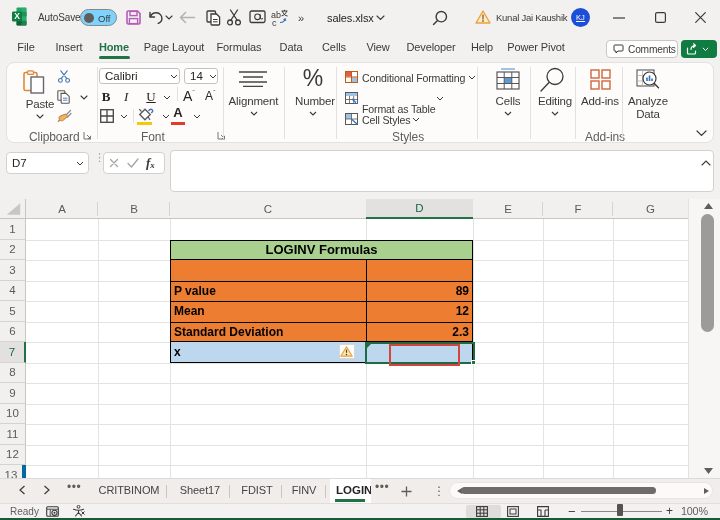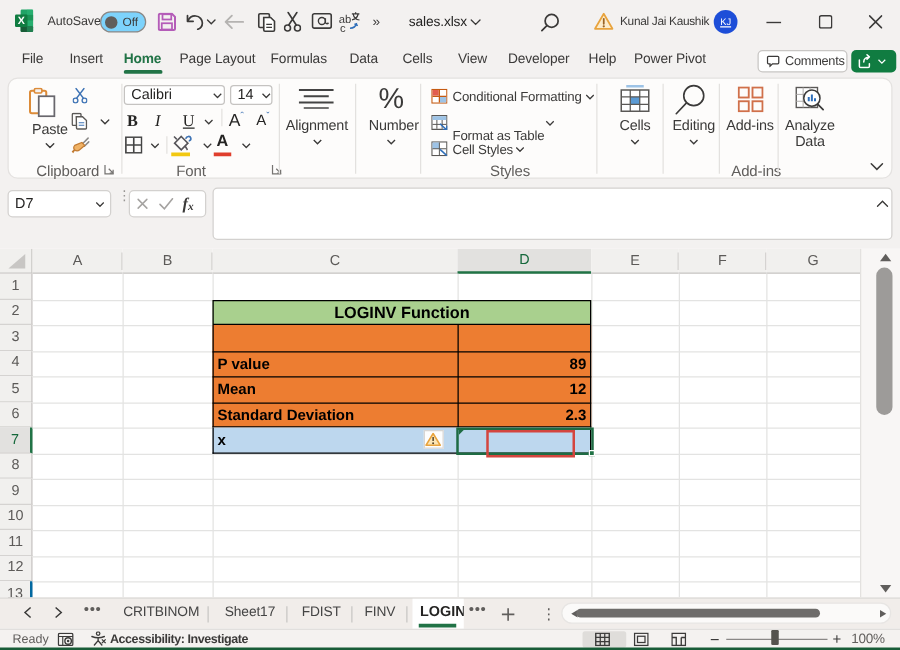--- a/index.html
+++ b/index.html
@@ -391,42 +391,42 @@
   <div class="rowhdr" style="top:61px;height:20.5px;border-right:1px solid #c8c6c4;border-bottom:1px solid #d5d3d1;">3</div>
   <div class="rowhdr" style="top:81.5px;height:20.5px;border-right:1px solid #c8c6c4;border-bottom:1px solid #d5d3d1;">4</div>
   <div class="rowhdr" style="top:102px;height:20.5px;border-right:1px solid #c8c6c4;border-bottom:1px solid #d5d3d1;">5</div>
   <div class="rowhdr" style="top:122.5px;height:20.5px;border-right:1px solid #c8c6c4;border-bottom:1px solid #d5d3d1;">6</div>
   <div class="rowhdr" style="top:143px;height:20.5px;background:#e2e1df;color:#15683b;border-right:2.5px solid #217346;border-bottom:1px solid #d5d3d1;">7</div>
   <div class="rowhdr" style="top:163.5px;height:20.5px;border-right:1px solid #c8c6c4;border-bottom:1px solid #d5d3d1;">8</div>
   <div class="rowhdr" style="top:184px;height:20.5px;border-right:1px solid #c8c6c4;border-bottom:1px solid #d5d3d1;">9</div>
   <div class="rowhdr" style="top:204.5px;height:20.5px;border-right:1px solid #c8c6c4;border-bottom:1px solid #d5d3d1;">10</div>
   <div class="rowhdr" style="top:225px;height:20.5px;border-right:1px solid #c8c6c4;border-bottom:1px solid #d5d3d1;">11</div>
   <div class="rowhdr" style="top:245.5px;height:20.5px;border-right:1px solid #c8c6c4;border-bottom:1px solid #d5d3d1;">12</div>
-  <div class="rowhdr" style="top:266px;height:20.5px;border-right:2px solid #0369a1;">13</div>
+  <div class="rowhdr" style="top:266px;height:20.5px;border-right:4px solid #0369a1;">13</div>
 
   <div class="gvline" style="left:98px;top:20px;height:259px;"></div>
   <div class="gvline" style="left:170px;top:20px;height:259px;"></div>
   <div class="gvline" style="left:366px;top:20px;height:259px;"></div>
   <div class="gvline" style="left:473px;top:20px;height:259px;"></div>
   <div class="gvline" style="left:543px;top:20px;height:259px;"></div>
   <div class="gvline" style="left:613px;top:20px;height:259px;"></div>
   <div class="ghline" style="left:26px;top:40.5px;width:662px;"></div>
   <div class="ghline" style="left:26px;top:61px;width:662px;"></div>
   <div class="ghline" style="left:26px;top:81.5px;width:662px;"></div>
   <div class="ghline" style="left:26px;top:102px;width:662px;"></div>
   <div class="ghline" style="left:26px;top:122.5px;width:662px;"></div>
   <div class="ghline" style="left:26px;top:143px;width:662px;"></div>
   <div class="ghline" style="left:26px;top:163.5px;width:662px;"></div>
   <div class="ghline" style="left:26px;top:184px;width:662px;"></div>
   <div class="ghline" style="left:26px;top:204.5px;width:662px;"></div>
   <div class="ghline" style="left:26px;top:225px;width:662px;"></div>
   <div class="ghline" style="left:26px;top:245.5px;width:662px;"></div>
   <div class="ghline" style="left:26px;top:266px;width:662px;"></div>
 
-  <div class="cell ctr" style="left:170px;top:40.5px;width:303px;height:20.5px;background:#a9d08e;border:1px solid #000;font-size:13px;">LOGINV Function</div>
+  <div class="cell ctr" style="left:170px;top:40.5px;width:303px;height:20.5px;background:#a9d08e;border:1px solid #000;font-size:13px;">LOGINV Formulas</div>
   <div class="abs" style="left:170px;top:61px;width:303px;height:82px;background:#ed7d31;border:1px solid #000;border-top:none;"></div>
   <div class="abs" style="left:365.5px;top:61px;width:1px;height:82px;background:#000;"></div>
   <div class="abs" style="left:170px;top:81.5px;width:303px;height:1px;background:#000;"></div>
   <div class="abs" style="left:170px;top:102px;width:303px;height:1px;background:#000;"></div>
   <div class="abs" style="left:170px;top:122.5px;width:303px;height:1px;background:#000;"></div>
   <div class="cell" style="left:174px;top:81.5px;height:20.5px;">P value</div>
   <div class="cell" style="left:174px;top:102px;height:20.5px;">Mean</div>
   <div class="cell" style="left:174px;top:122.5px;height:20.5px;">Standard Deviation</div>
   <div class="cell" style="left:366px;top:81.5px;width:103px;height:20.5px;justify-content:flex-end;">89</div>
   <div class="cell" style="left:366px;top:102px;width:103px;height:20.5px;justify-content:flex-end;">12</div>
@@ -503,21 +503,20 @@
     <rect x="0.7" y="0.7" width="11.6" height="9.6" rx="1" fill="none" stroke="#3b3a39" stroke-width="1.1"></rect>
     <path d="M1 3.2 L12.3 3.2 M4.2 3.2 L4.2 10" stroke="#3b3a39" stroke-width="0.9"></path>
     <circle cx="8.5" cy="6.8" r="2.6" fill="#f4f2f0" stroke="#3b3a39" stroke-width="1.1"></circle>
     <circle cx="8.5" cy="6.8" r="1" fill="#3b3a39"></circle>
   </svg>
   <svg class="abs" style="left:72px;top:1px" width="13" height="12" viewBox="0 0 13 12">
     <circle cx="6.5" cy="1.8" r="1.4" fill="none" stroke="#3b3a39" stroke-width="1"></circle>
     <path d="M1.5 4.2 C4.5 5.4 8.5 5.4 11.5 4.2 M6.5 5.2 L6.5 7.5 M6.5 7.5 L3.5 11 M6.5 7.5 L9.5 11" fill="none" stroke="#3b3a39" stroke-width="1.1" stroke-linecap="round"></path>
     <path d="M9.5 6.5 L12.5 9.5 M12.5 6.5 L9.5 9.5" stroke="#3b3a39" stroke-width="1"></path>
   </svg>
-  <div class="abs" style="left:88px;top:0;height:14px;display:flex;align-items:center;font-weight:bold;font-size:10px;letter-spacing:-0.35px;color:#3b3a39;">Accessibility: Investigate</div>
 
   <div class="abs" style="left:466px;top:0.5px;width:35px;height:13.5px;background:#dfddda;border-radius:2px;"></div>
   <svg class="abs" style="left:476px;top:2px" width="12" height="11" viewBox="0 0 12 11">
     <rect x="0.6" y="0.6" width="10.8" height="9.8" fill="none" stroke="#3b3a39" stroke-width="1.1"></rect>
     <path d="M4.2 0.6 L4.2 10.4 M7.8 0.6 L7.8 10.4 M0.6 3.8 L11.4 3.8 M0.6 7.2 L11.4 7.2" stroke="#3b3a39" stroke-width="1"></path>
   </svg>
   <svg class="abs" style="left:507px;top:2px" width="12" height="11" viewBox="0 0 12 11">
     <rect x="0.6" y="0.6" width="10.8" height="9.8" fill="none" stroke="#3b3a39" stroke-width="1.1"></rect>
     <rect x="3" y="3" width="6" height="5" fill="none" stroke="#3b3a39" stroke-width="1"></rect>
   </svg>

